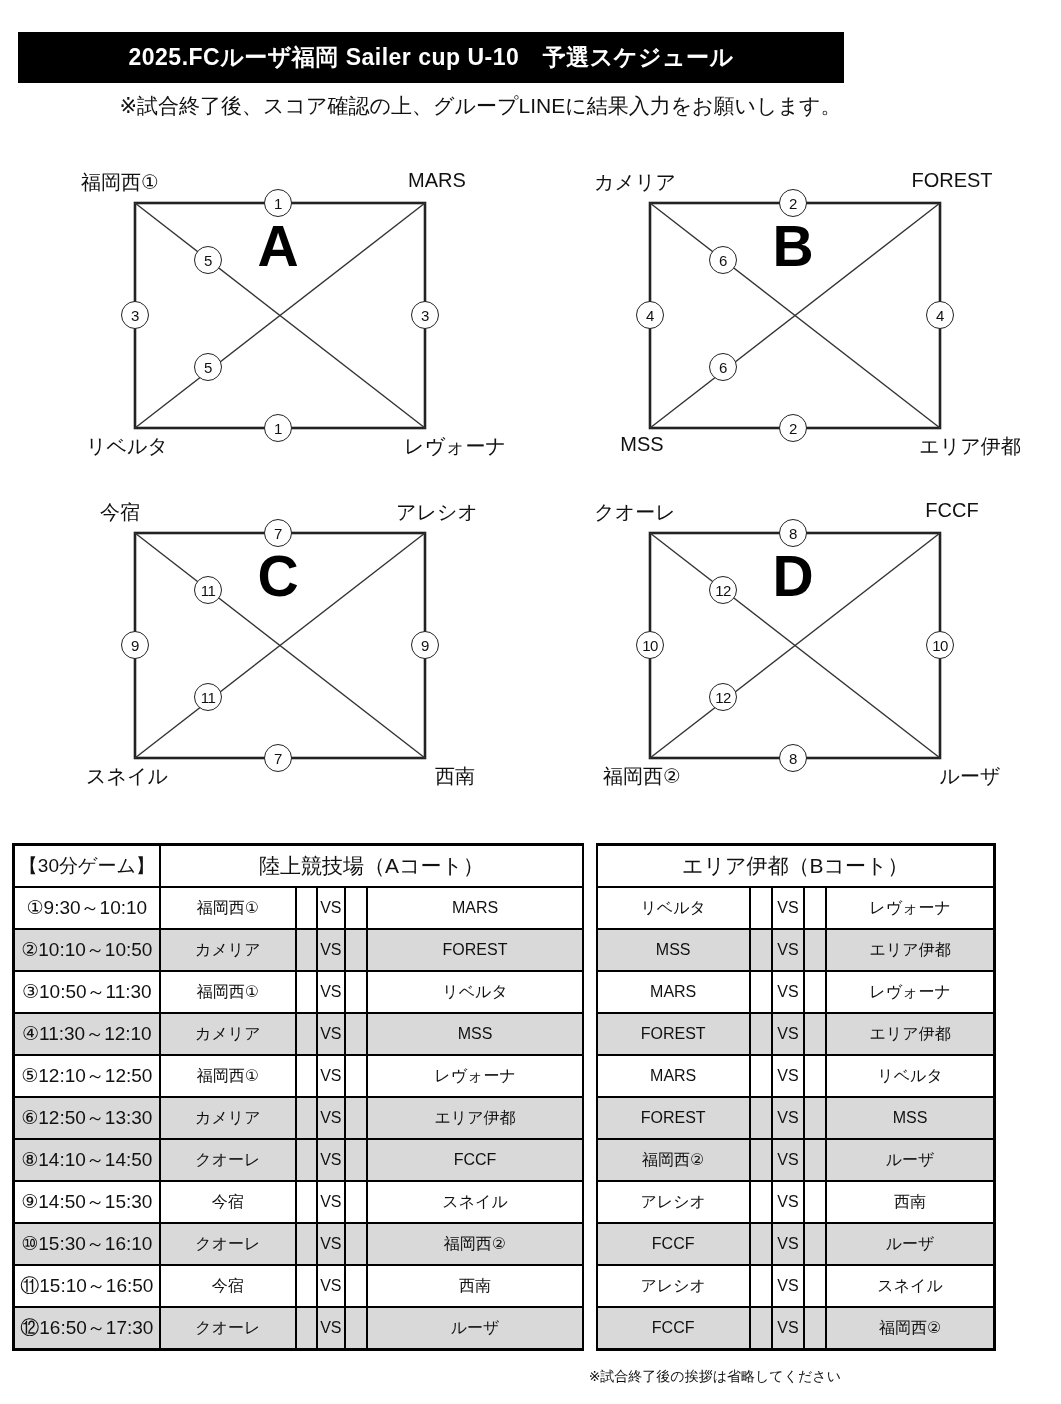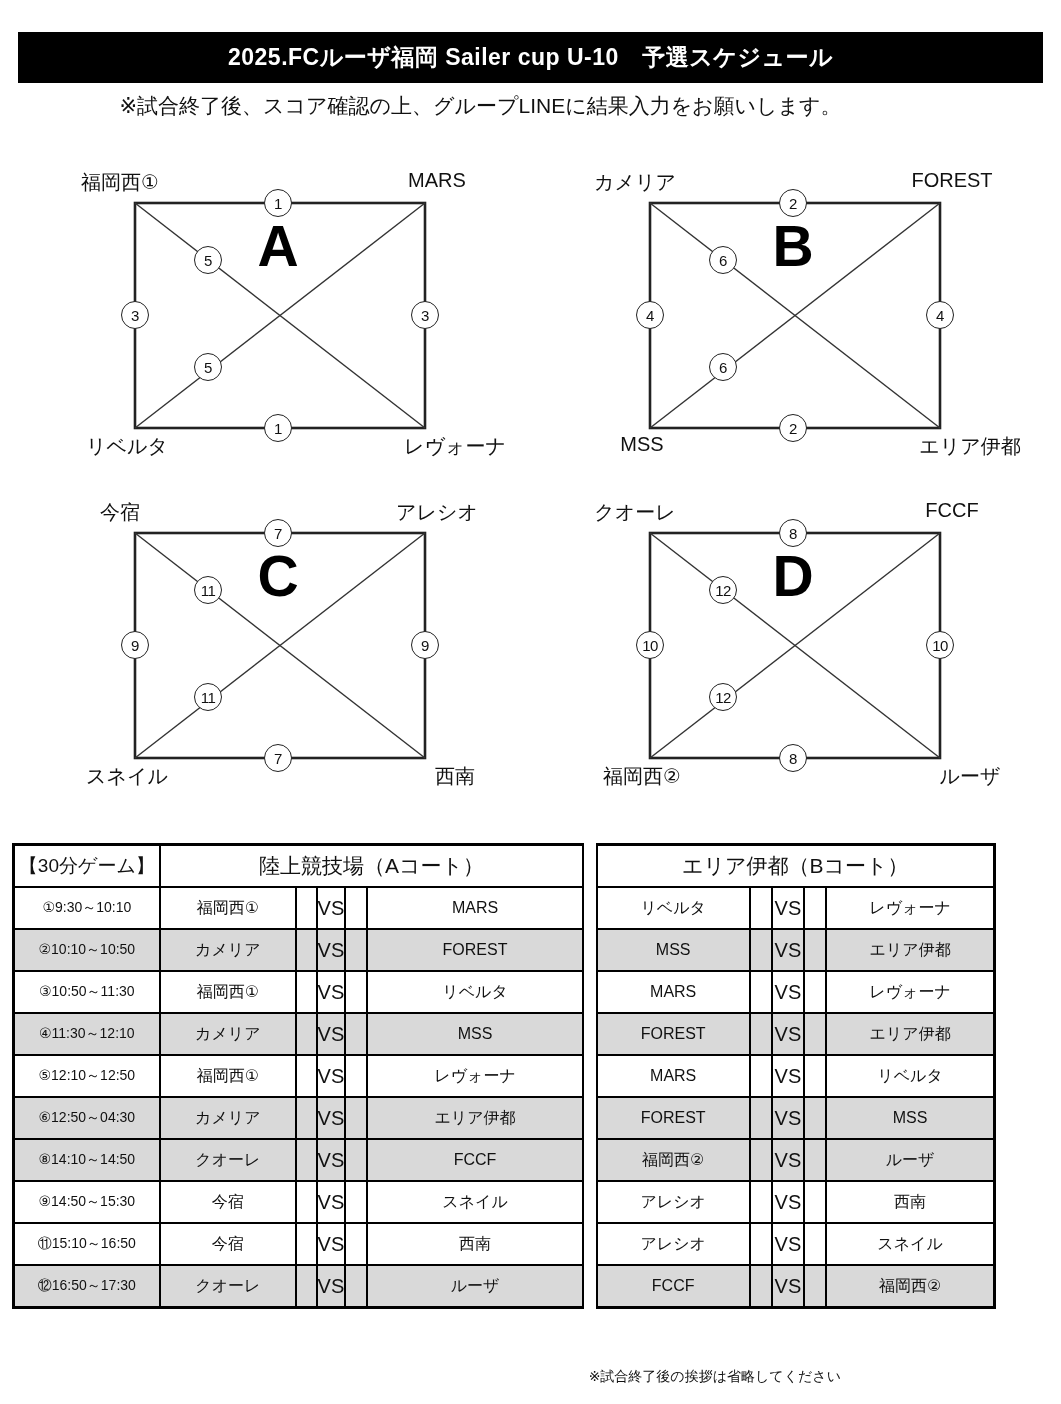--- a/index.html
+++ b/index.html
@@ -5,21 +5,21 @@
   html,body { margin:0; padding:0; background:#fff; }
   body {
     width:1061px; height:1404px;
     font-family:"Liberation Sans","DejaVu Sans",sans-serif;
     color:#111;
     position:relative;
     overflow:hidden;
   }
   
   .title-bar {
-    position:absolute; left:18px; top:32px; width:1025px; height:51px;
+    position:absolute; left:18px; top:32px; width:826px; height:51px;
     background:#000; color:#fff;
     display:flex; align-items:center; justify-content:center;
     font-size:23px; font-weight:bold; letter-spacing:0.5px;
   }
   .subtitle {
     position:absolute; left:0; top:92px; width:961px;
     text-align:center; font-size:21px; color:#111;
   }
   
   .groups { position:absolute; left:0; top:165px; width:1061px; height:660px; }
@@ -59,23 +59,23 @@
     width:984px; table-layout:fixed;
     border-collapse:collapse; border:3px solid #000;
   }
   .schedule th, .schedule td {
     border:2px solid #000; height:40px; padding:0;
     text-align:center; vertical-align:middle;
     overflow:hidden; white-space:nowrap;
   }
   .schedule thead th { font-weight:normal; font-size:21px; background:#fff; }
   .schedule th.h-time { font-size:19px; }
-  td.c-time { font-size:14px; }
+  td.c-time { font-size:19px; }
   td.c-team { font-size:16px; }
-  td.c-vs   { font-size:20px;margin-left:43px; }
+  td.c-vs   { font-size:16px;margin-left:43px; }
   td.c-score { font-size:14px; }
   .schedule .gap { border-top:hidden; border-bottom:hidden; background:#fff; }
   .schedule tbody tr.alt td { background:#d9d9d9; }
   .schedule tbody tr.alt td.gap { background:#fff; }
   
   .footer-note {
     position:absolute; left:12px; top:1368px; width:829px;
     text-align:right; font-size:14px; color:#111;
   }
 </style>
@@ -254,21 +254,21 @@
         <td class="c-score"></td>
         <td class="c-team">レヴォーナ</td>
         <td class="gap"></td>
         <td class="c-team">MARS</td>
         <td class="c-score"></td>
         <td class="c-vs">VS</td>
         <td class="c-score"></td>
         <td class="c-team">リベルタ</td>
       </tr>
       <tr class="alt">
-        <td class="c-time">⑥12:50～04:30</td>
+        <td class="c-time">⑥12:50～13:30</td>
         <td class="c-team">カメリア</td>
         <td class="c-score"></td>
         <td class="c-vs">VS</td>
         <td class="c-score"></td>
         <td class="c-team">エリア伊都</td>
         <td class="gap"></td>
         <td class="c-team">FOREST</td>
         <td class="c-score"></td>
         <td class="c-vs">VS</td>
         <td class="c-score"></td>
@@ -295,20 +295,34 @@
         <td class="c-vs">VS</td>
         <td class="c-score"></td>
         <td class="c-team">スネイル</td>
         <td class="gap"></td>
         <td class="c-team">アレシオ</td>
         <td class="c-score"></td>
         <td class="c-vs">VS</td>
         <td class="c-score"></td>
         <td class="c-team">西南</td>
       </tr>
+      <tr class="alt">
+        <td class="c-time">⑩15:30～16:10</td>
+        <td class="c-team">クオーレ</td>
+        <td class="c-score"></td>
+        <td class="c-vs">VS</td>
+        <td class="c-score"></td>
+        <td class="c-team">福岡西②</td>
+        <td class="gap"></td>
+        <td class="c-team">FCCF</td>
+        <td class="c-score"></td>
+        <td class="c-vs">VS</td>
+        <td class="c-score"></td>
+        <td class="c-team">ルーザ</td>
+      </tr>
       <tr>
         <td class="c-time">⑪15:10～16:50</td>
         <td class="c-team">今宿</td>
         <td class="c-score"></td>
         <td class="c-vs">VS</td>
         <td class="c-score"></td>
         <td class="c-team">西南</td>
         <td class="gap"></td>
         <td class="c-team">アレシオ</td>
         <td class="c-score"></td>

